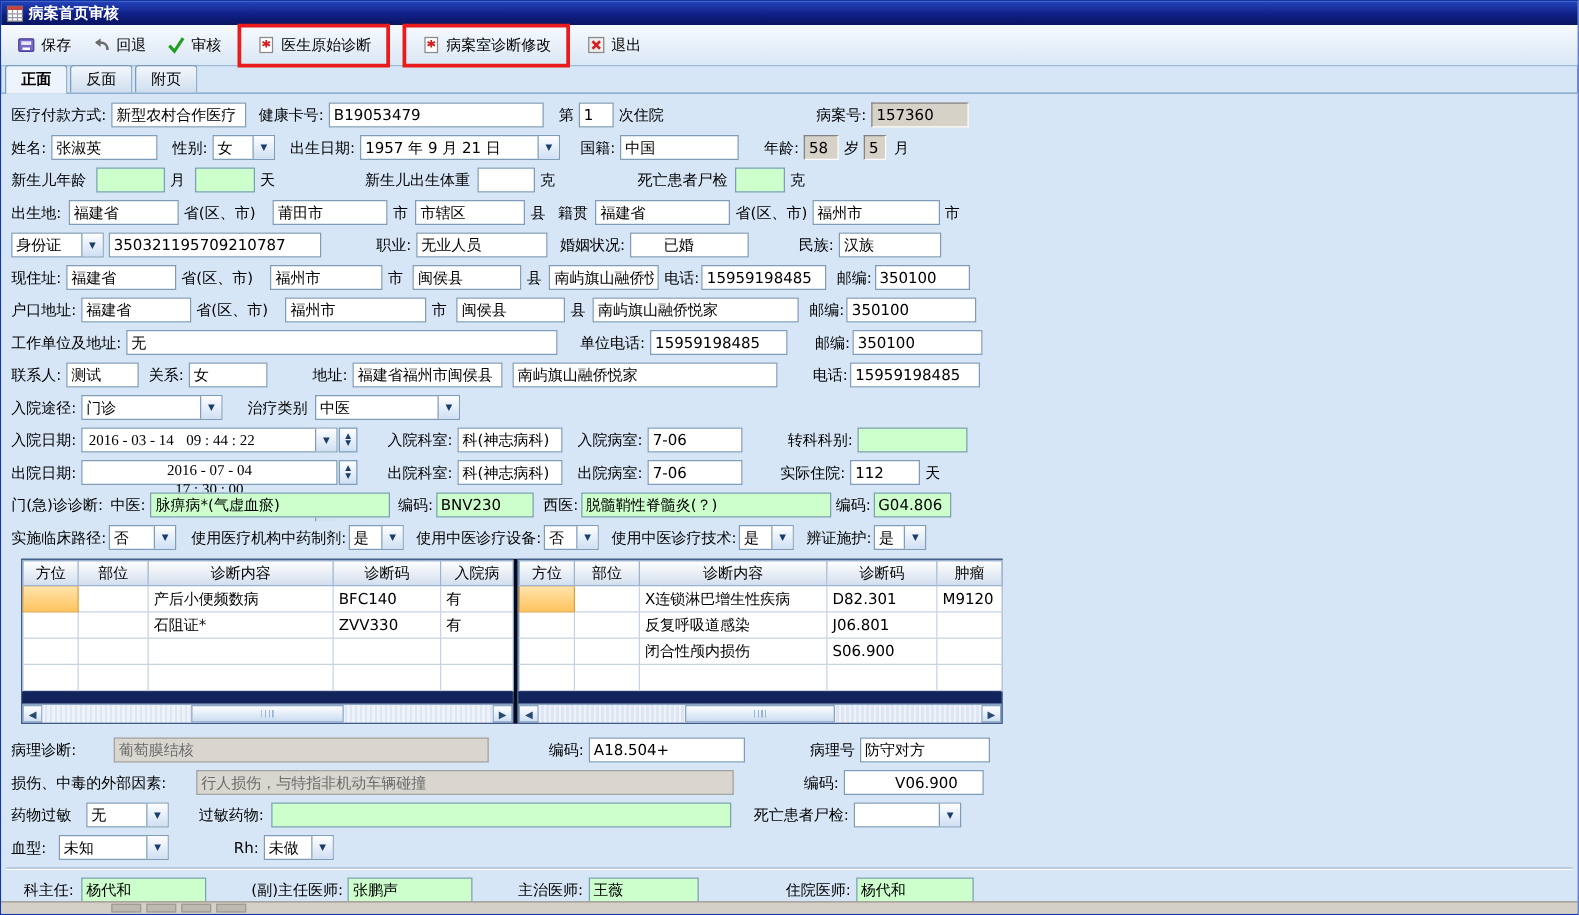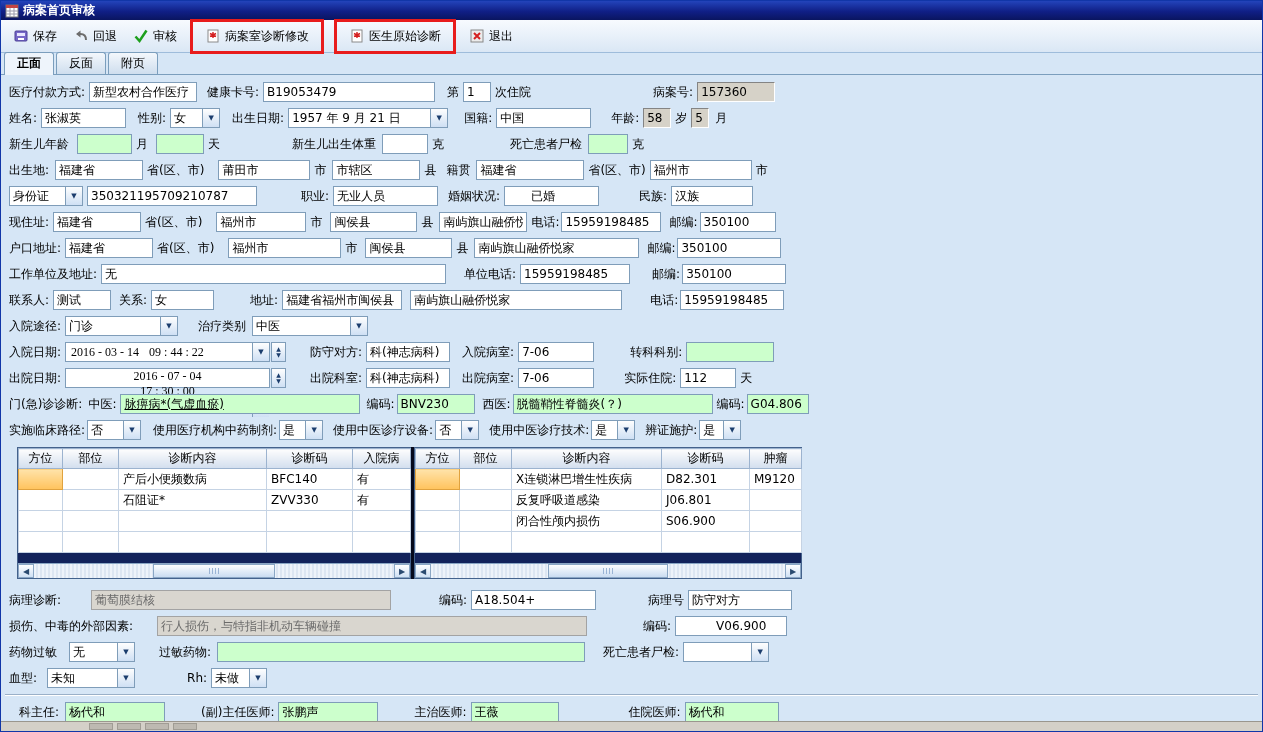--- a/index.html
+++ b/index.html
@@ -97,32 +97,32 @@
       <span>审核</span>
     </div>
     <div class="redbox">
       <div class="tbtn">
         <span class="ico">
             <svg viewBox="0 0 16 16" width="16" height="16">
               <rect x="3" y="2" width="10" height="12" fill="#fff" stroke="#8a8a8a"></rect>
               <path d="M8 4v6M5 5.5l6 3M11 5.5l-6 3" stroke="#d42020" stroke-width="1.4"></path>
             </svg>
           </span>
-        <span>病案室诊断修改</span>
+        <span>医生原始诊断</span>
       </div>
     </div>
     <div class="redbox">
       <div class="tbtn">
         <span class="ico">
             <svg viewBox="0 0 16 16" width="16" height="16">
               <rect x="3" y="2" width="10" height="12" fill="#fff" stroke="#8a8a8a"></rect>
               <path d="M8 4v6M5 5.5l6 3M11 5.5l-6 3" stroke="#d42020" stroke-width="1.4"></path>
             </svg>
           </span>
-        <span>医生原始诊断</span>
+        <span>病案室诊断修改</span>
       </div>
     </div>
     <div class="tbtn">
       <span class="ico">
           <svg viewBox="0 0 16 16" width="16" height="16">
             <rect x="2" y="2" width="12" height="12" fill="#ececec" stroke="#888"></rect>
             <path d="M5 5l6 6M11 5l-6 6" stroke="#d42020" stroke-width="2"></path>
           </svg>
         </span>
       <span>退出</span>
@@ -280,21 +280,21 @@
       <span class="lbl">入院日期:</span>
       <div class="datefld" style="width:205px;margin-left:4px;">
         <span class="dtext">2016 - 03 - 14</span>
         <span class="dtext">09 : 44 : 22</span>
         <span class="cbtn" style="margin-left:auto;height:100%;">▼</span>
       </div>
       <div class="spin">
           <span>▲</span>
           <span>▼</span>
         </div>
-      <span class="lbl" style="margin-left:24px;">防守对方:</span>
+      <span class="lbl" style="margin-left:24px;">入院科室:</span>
       <input class="inp" style="width: 84px; margin-left: 4px;" value="科(神志病科)">
       <span class="lbl" style="margin-left:12px;">入院病室:</span>
       <input class="inp" style="width: 76px; margin-left: 4px;" value="7-06">
       <span class="lbl" style="margin-left:36px;">转科科别:</span>
       <input class="inp green" style="width: 88px; margin-left: 4px;" value="">
     </div>
 
     <div class="frow">
       <span class="lbl">出院日期:</span>
       <div class="datefld" style="width:205px;margin-left:4px;flex-direction:column;">
@@ -311,21 +311,21 @@
       <span class="lbl" style="margin-left:12px;">出院病室:</span>
       <input class="inp" style="width: 76px; margin-left: 4px;" value="7-06">
       <span class="lbl" style="margin-left:30px;">实际住院:</span>
       <input class="inp" style="width: 56px; margin-left: 4px;" value="112">
       <span class="lbl" style="margin-left:4px;">天</span>
     </div>
 
     <div class="frow">
       <span class="lbl">门(急)诊诊断:</span>
       <span class="lbl" style="margin-left:6px;">中医:</span>
-      <input class="inp green" style="width: 240px; margin-left: 4px; text-decoration: underline;" value="脉痹病*(气虚血瘀)">
+      <input class="inp green" style="width: 192px; margin-left: 4px;" value="脉痹病*(气虚血瘀)">
       <span class="lbl" style="margin-left:6px;">编码:</span>
       <input class="inp green" style="width: 78px; margin-left: 2px;" value="BNV230">
       <span class="lbl" style="margin-left:8px;">西医:</span>
       <input class="inp green" style="width: 200px; margin-left: 2px;" value="脱髓鞘性脊髓炎(？)">
       <span class="lbl" style="margin-left:4px;">编码:</span>
       <input class="inp green" style="width: 62px; margin-left: 2px;" value="G04.806">
     </div>
 
     <div class="frow">
       <span class="lbl">实施临床路径:</span>

